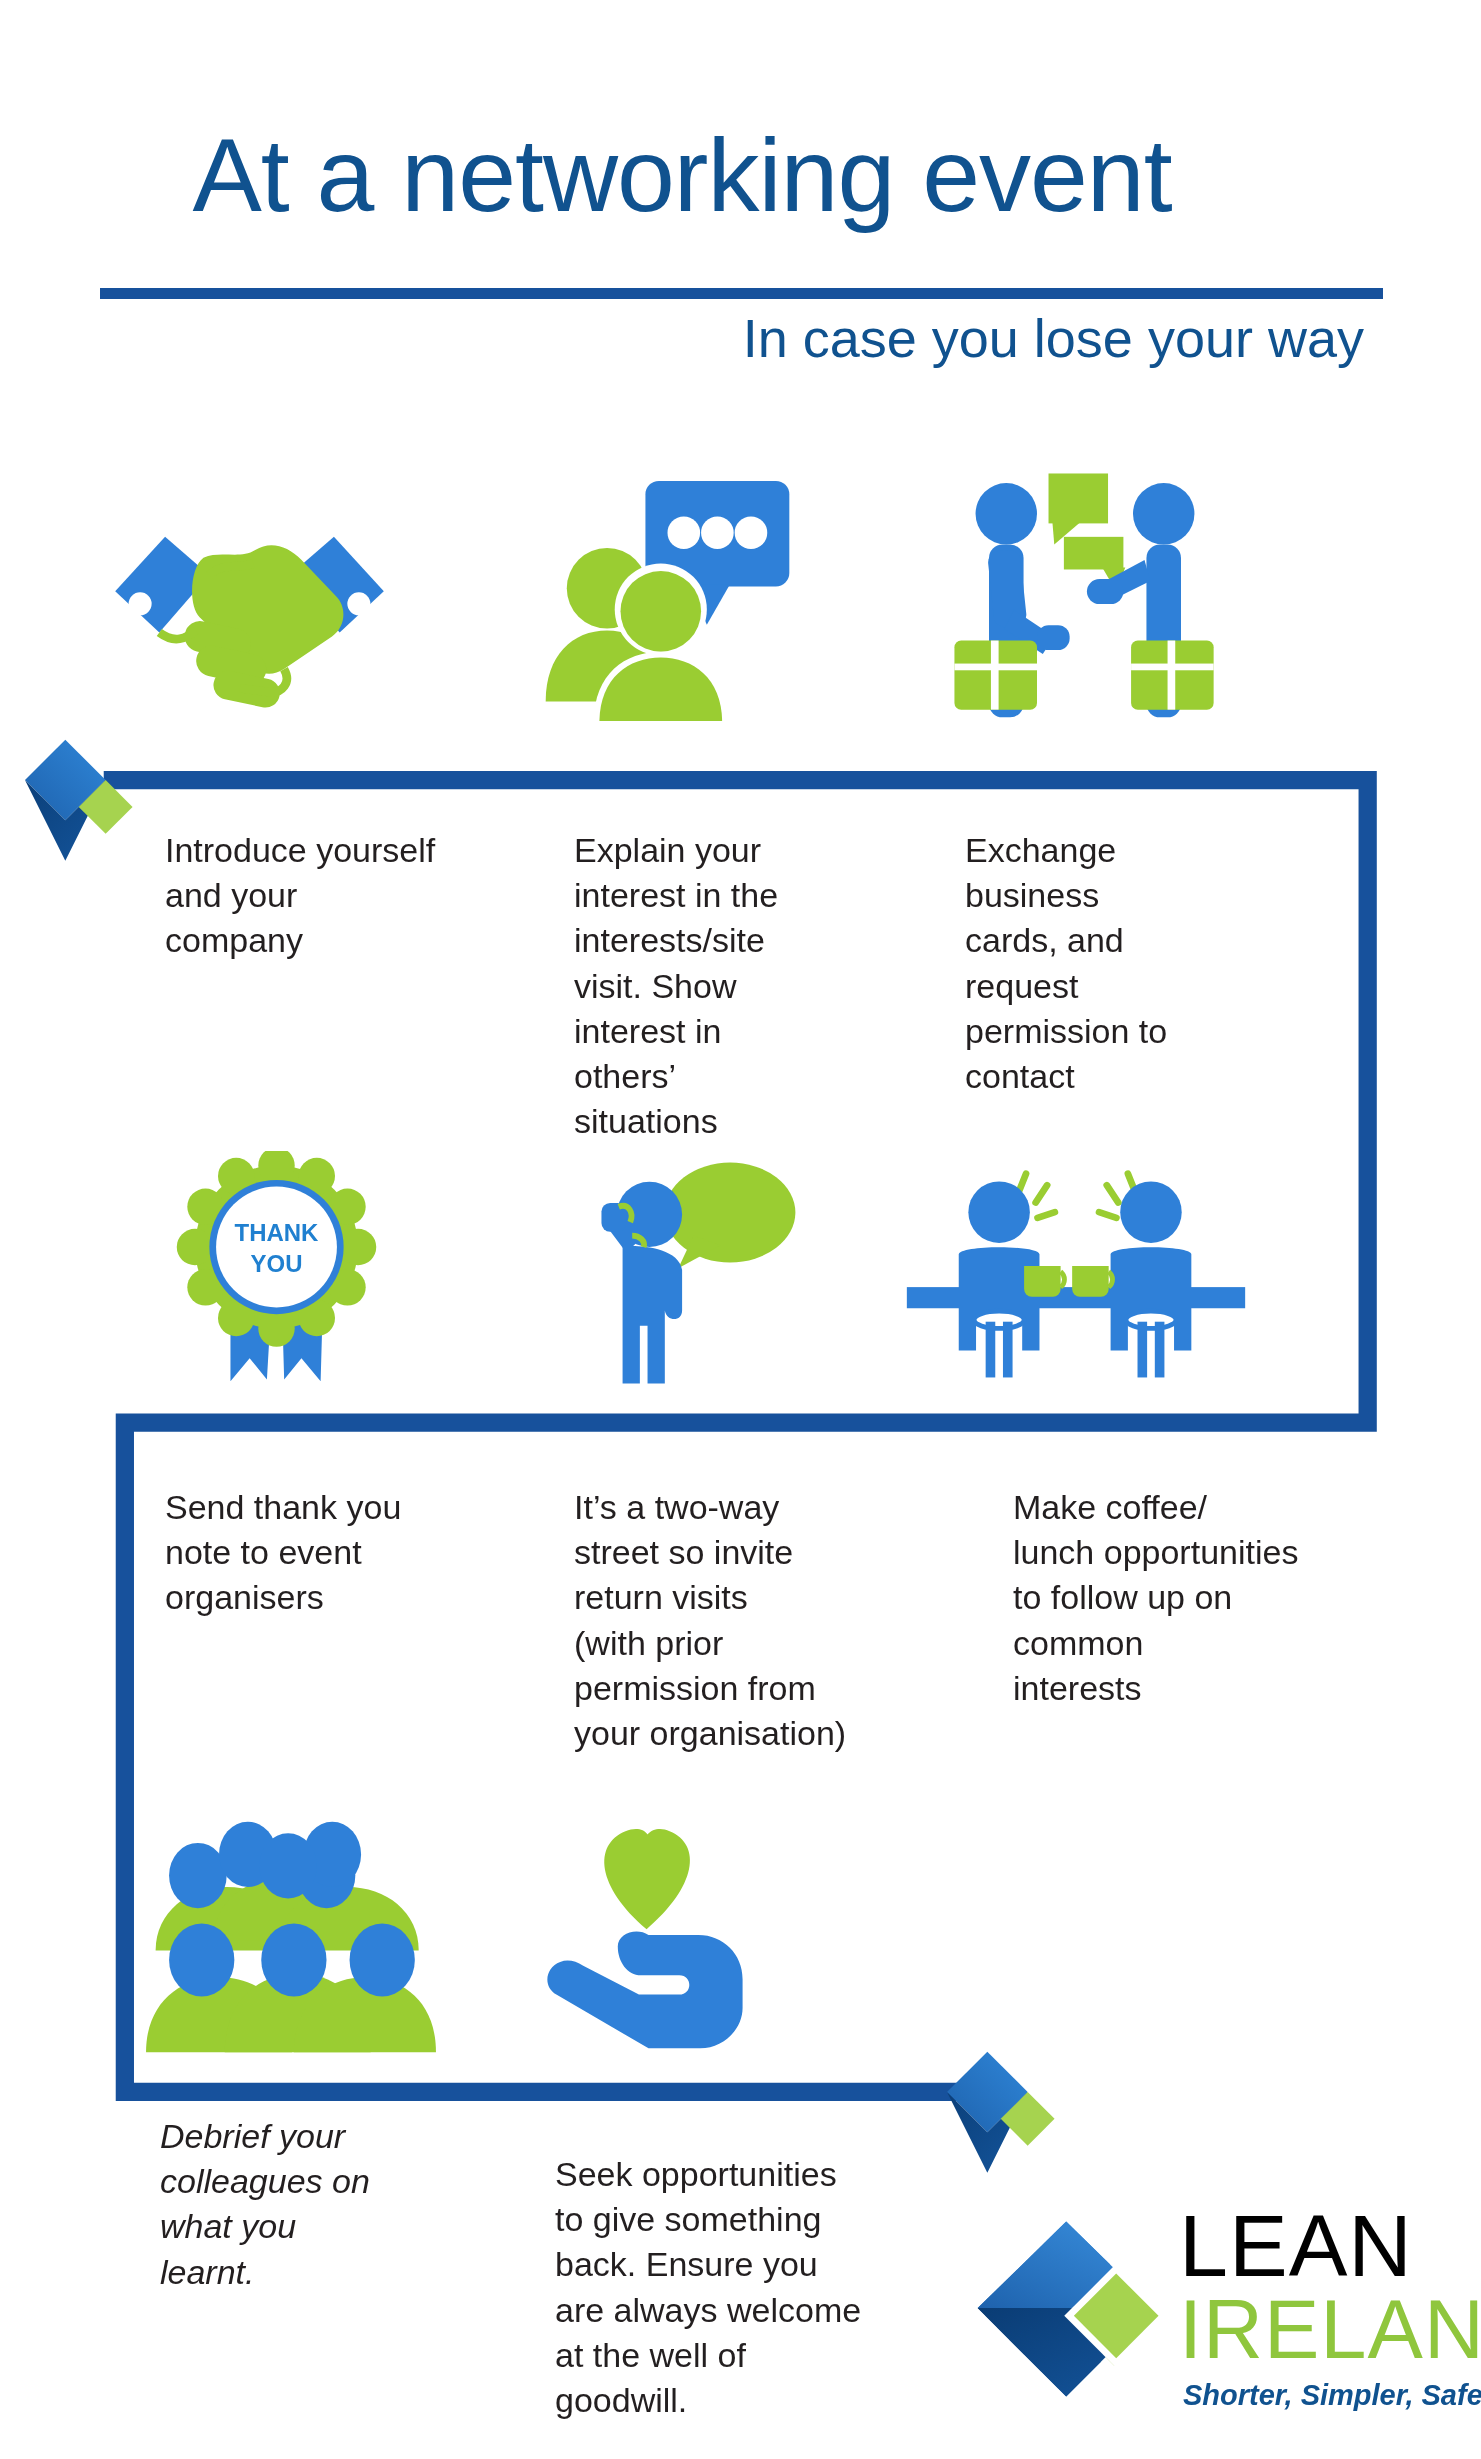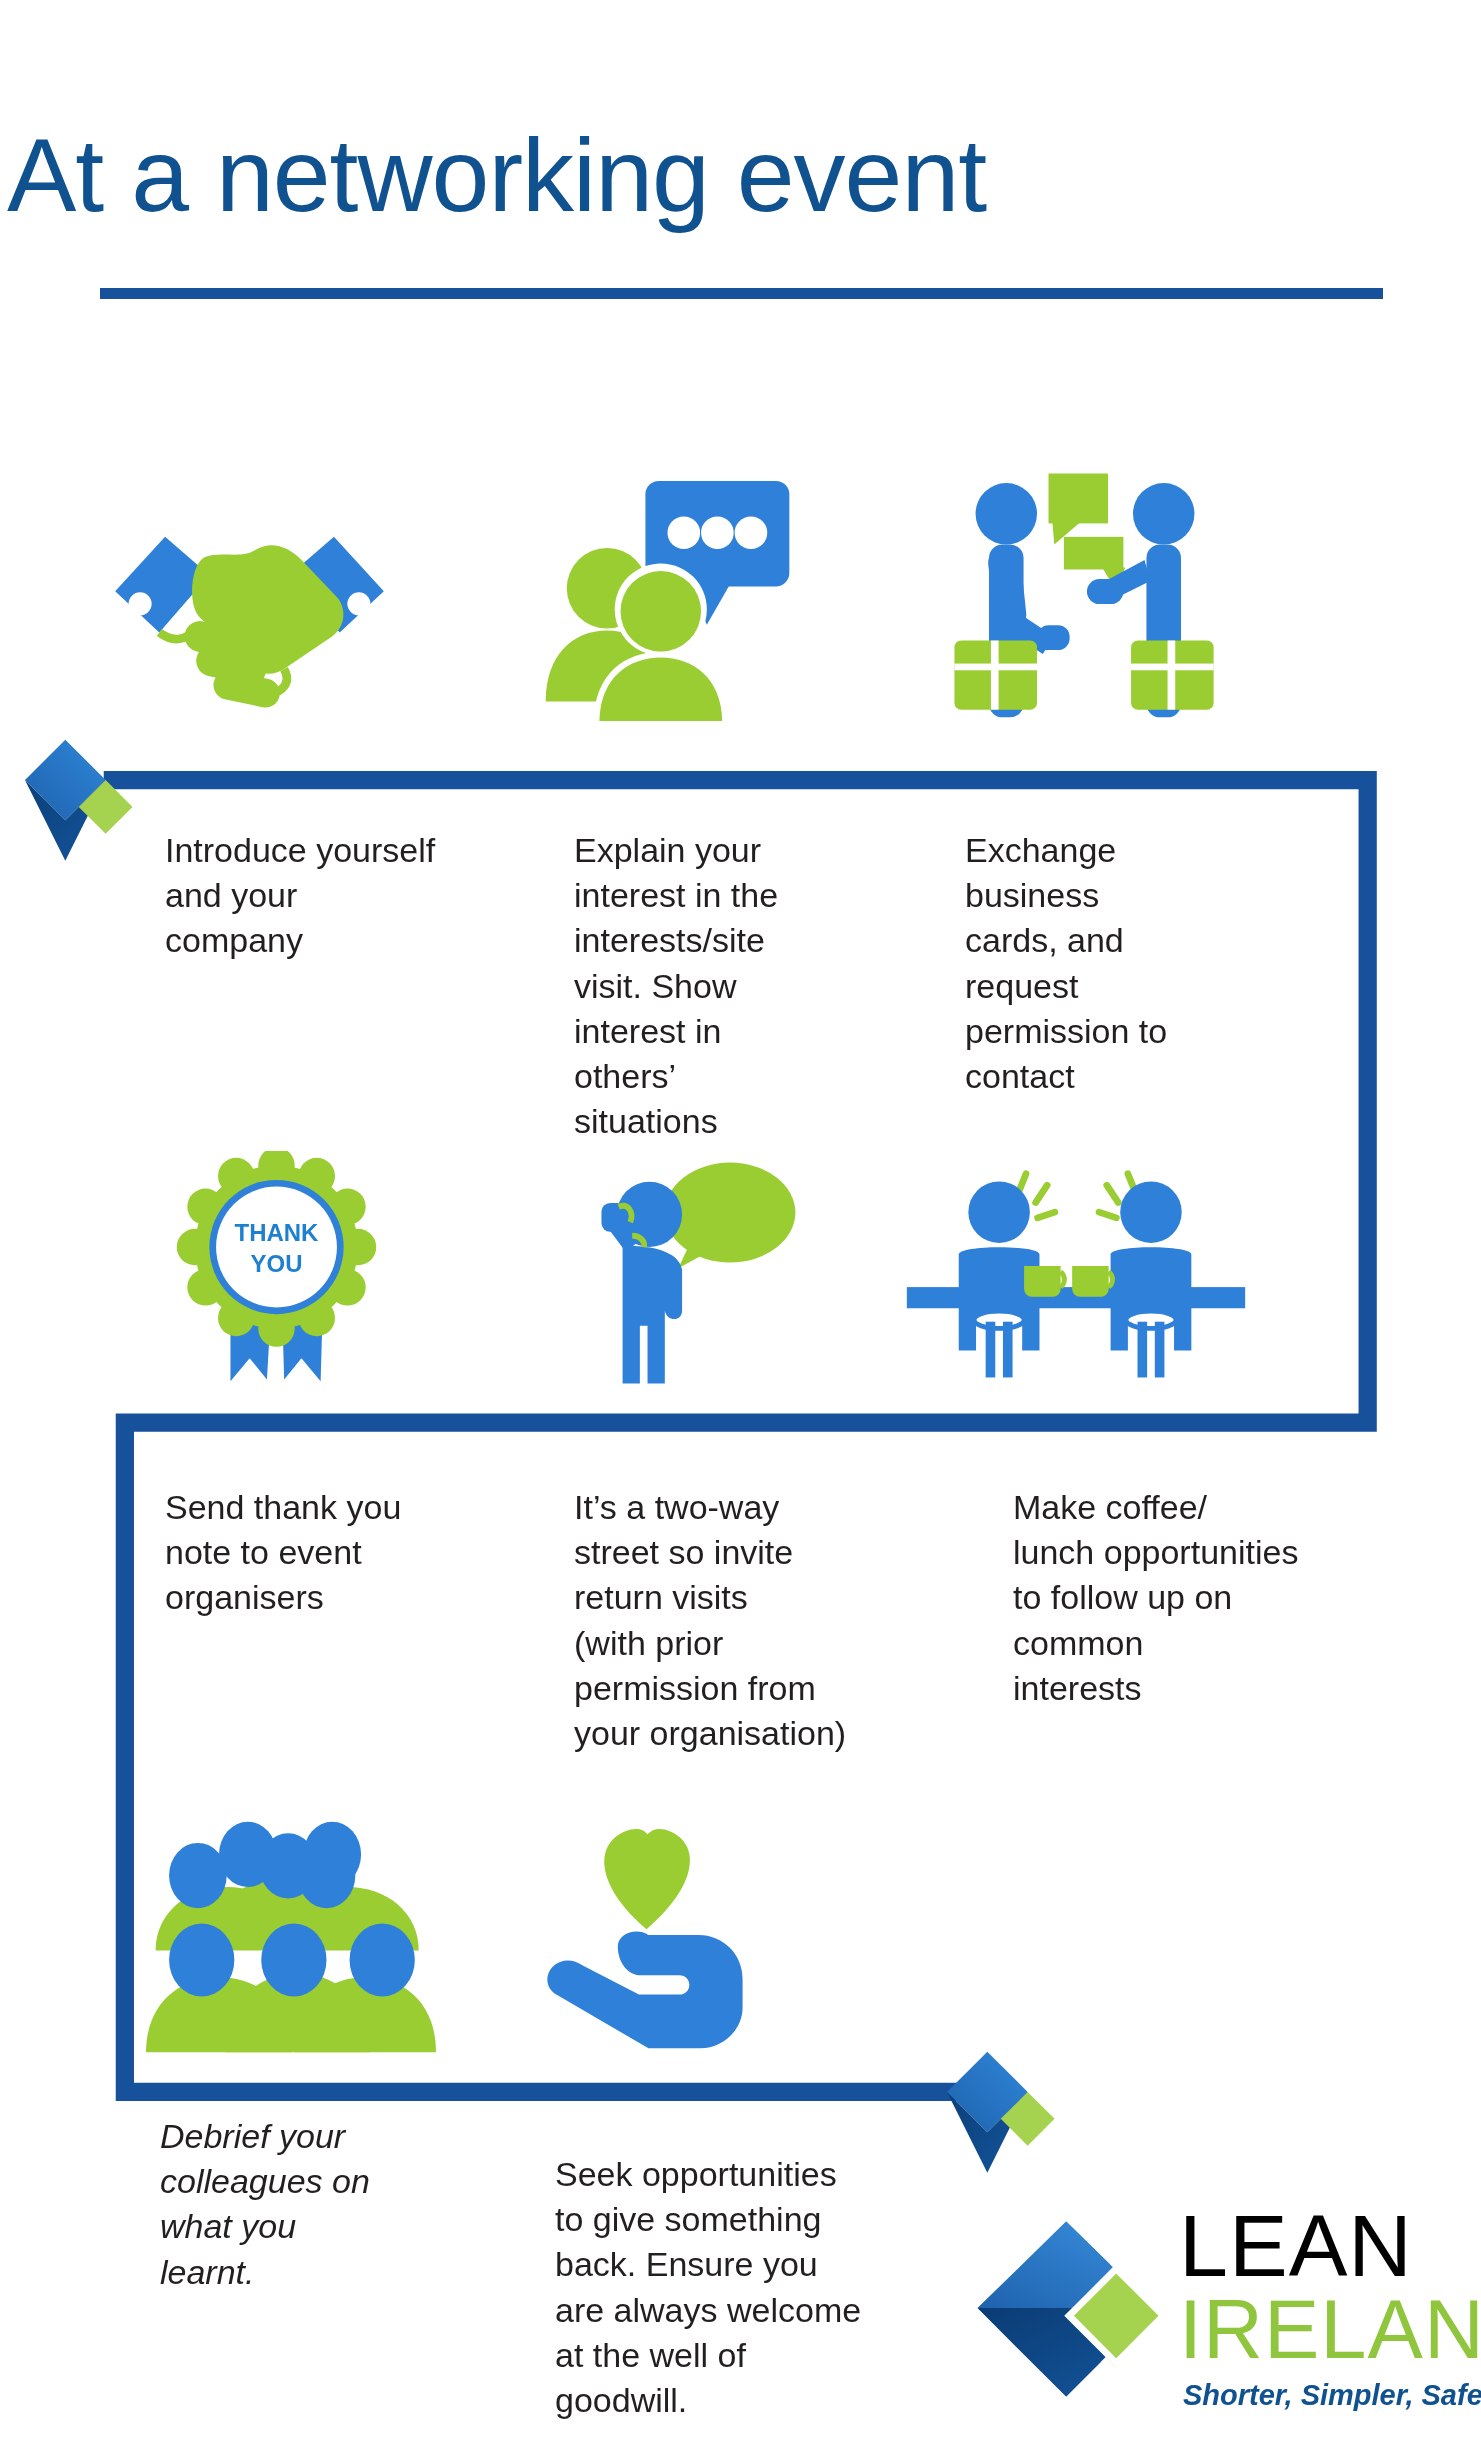--- a/index.html
+++ b/index.html
@@ -18,29 +18,28 @@
     background: #ffffff;
     overflow: hidden;
   }
 
   
   .title {
     position: absolute;
     left: 0;
     top: 123px;
     width: 1364px;
-    text-align: left;
+    text-align: center;
     font-family: "Liberation Sans", sans-serif;
     font-size: 104px;
     font-weight: 400;
     letter-spacing: -1px;
     color: #10528f;
     line-height: 1.0;
     white-space: nowrap;
-    margin-left: 7px;
   }
   .title-rule {
     position: absolute;
     left: 100px;
     top: 288px;
     width: 1283px;
     height: 10.6px;
     background: #17519c;
   }
   .subtitle {
@@ -127,20 +126,21 @@
     white-space: nowrap;
   }
 </style>
 </head>
 <body>
 
 <div id="poster">
 
   <div class="title">At a networking event</div>
   <div class="title-rule"></div>
+  <div class="subtitle">In case you lose your way</div>
 
   <svg class="path-svg" viewBox="0 0 1542 2560">
     <defs>
       <linearGradient id="dg-top" x1="0" y1="1" x2="1" y2="0">
         <stop offset="0" stop-color="#1e62ad"></stop>
         <stop offset="1" stop-color="#2f86d8"></stop>
       </linearGradient>
       <linearGradient id="dg-bot" x1="0" y1="0" x2="1" y2="1">
         <stop offset="0" stop-color="#0b3f79"></stop>
         <stop offset="1" stop-color="#14559c"></stop>

